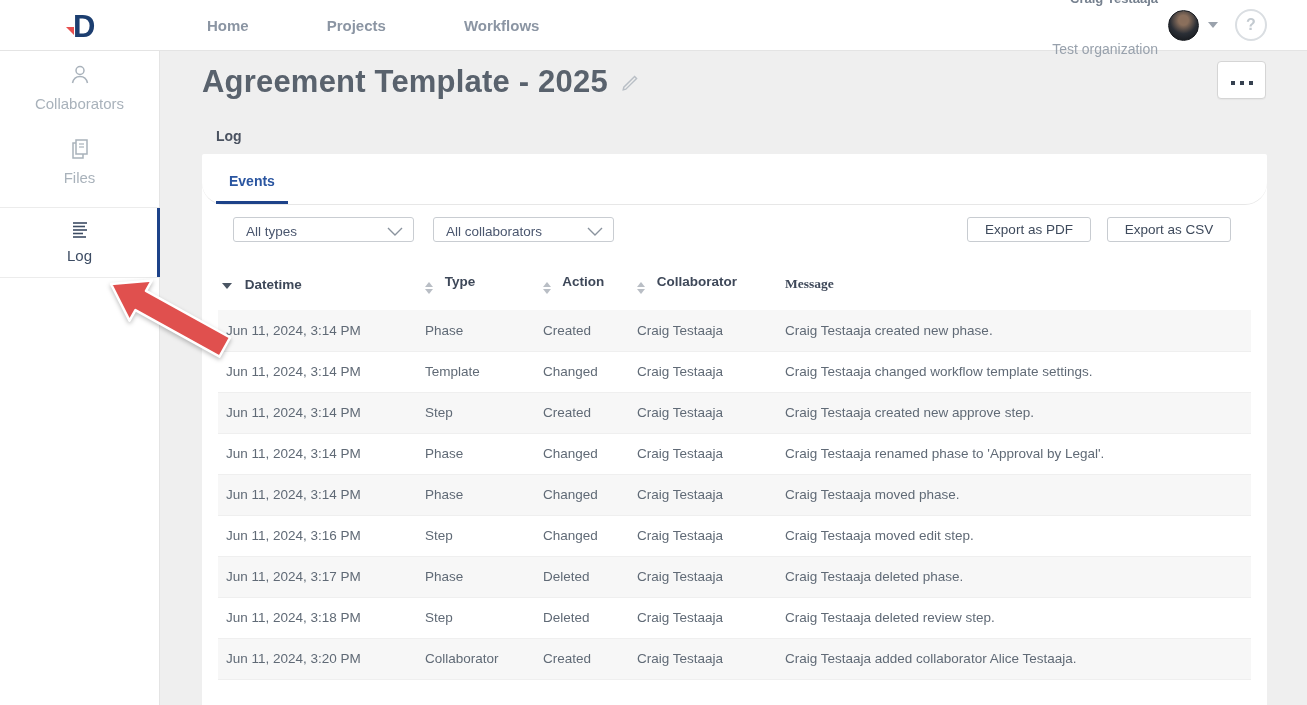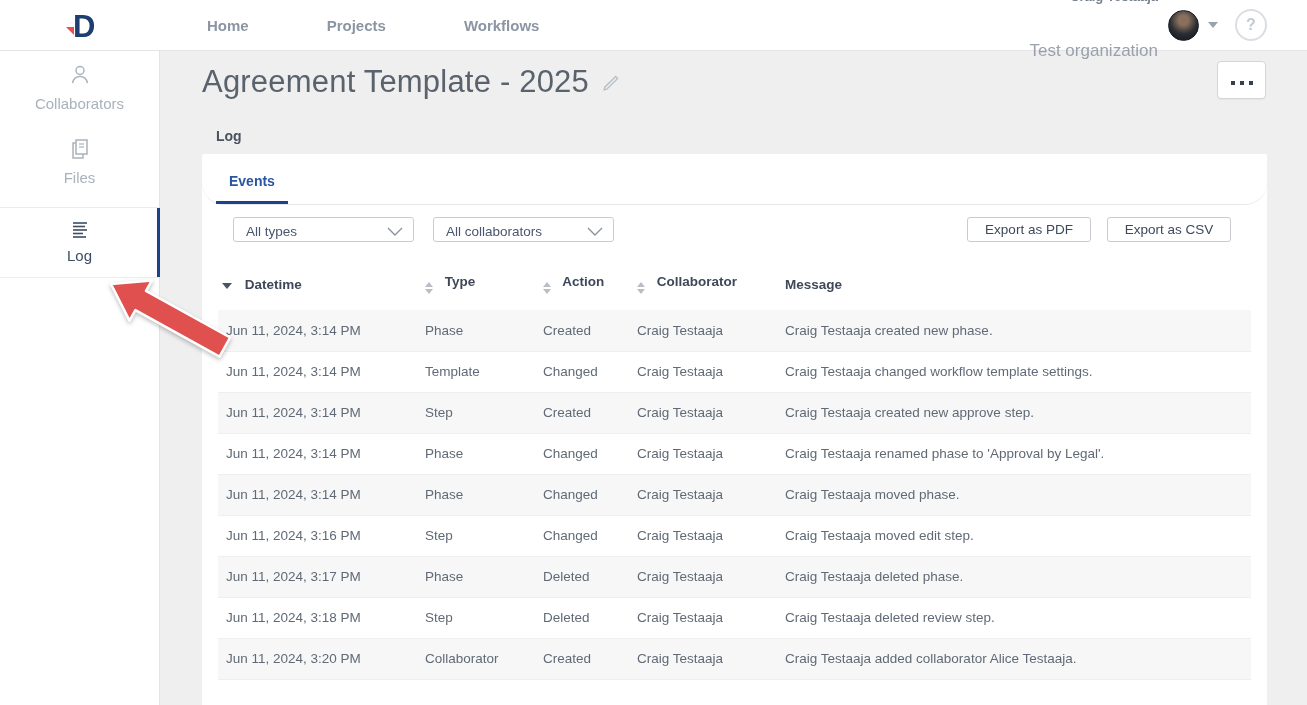--- a/index.html
+++ b/index.html
@@ -8,21 +8,21 @@
 
   
   .topbar { position:absolute; top:0; left:0; width:1307px; height:51px;
             background:#fff; border-bottom:1px solid #e4e4e4; display:flex; align-items:center; z-index:20;}
   .logo-box { width:160px; display:flex; justify-content:center; align-items:center; }
   .nav { display:flex; gap:78px; margin-left:47px; }
   .nav-item { font-size:15px; font-weight:bold; color:#8b95a3; cursor:pointer; }
   .top-right { margin-left:auto; margin-right:40px; display:flex; align-items:center; }
   .user-text { text-align:right; margin-right:10px; line-height:1.25; }
   .user-name { font-size:13px; font-weight:bold; color:#76818f; }
-  .user-org { font-size:17px; color:#98a1ac;margin-top:34px; }
+  .user-org { font-size:14px; color:#98a1ac;margin-top:34px; }
   .avatar { width:31px; height:31px; border-radius:50%;
             background: radial-gradient(circle at 50% 32%, #8a6f5c 0 20%, #2b2f36 55%, #15181c 90%);
             border:1px solid #1a1d22; }
   .caret { width:0; height:0; border-left:5px solid transparent; border-right:5px solid transparent;
            border-top:6px solid #9aa2ac; margin-left:9px; cursor:pointer; }
   .help-circle { width:32px; height:32px; border-radius:50%; border:2px solid #dadee2;
                  color:#c3cad0; font-size:16px; font-weight:bold; display:flex; align-items:center;
                  justify-content:center; margin-left:17px; cursor:pointer; }
 
   
@@ -32,21 +32,21 @@
   .side-item .icn { display:inline-block; margin-bottom:5px; }
   .side-label { font-size:15px; color:#a9b2bb; }
   .side-item.active { border-top:1px solid #ececec; border-bottom:1px solid #ececec; margin-top:8px; }
   .side-item.active .side-label { color:#3d4c63; }
   .active-bar { position:absolute; right:-1px; top:0; bottom:0; width:3px; background:#1d4289; }
 
   
   .main { position:absolute; top:51px; left:160px; width:1147px; height:654px;
           background:#efefef; overflow:hidden; }
   .title-row { padding:13px 0 0 42px; display:flex; align-items:center; gap:12px; }
-  .page-title { font-size:31px; color:#59626d; font-weight:400; letter-spacing:.2px; }
+  .page-title { font-size:31px; color:#59626d; font-weight:700; letter-spacing:.2px; }
   .edit-icn { margin-top:6px; cursor:pointer; }
   .more-btn { position:absolute; top:10px; right:41px; width:49px; height:38px; background:#fff;
               border:1px solid #d5d5d5; border-radius:4px; display:flex; align-items:center;
               justify-content:center; cursor:pointer; box-shadow:0 1px 1px rgba(0,0,0,.04); }
   .more-btn i { width:4px; height:4px; background:#35404f; display:inline-block; margin:0 2.5px; }
   .section-label { margin:28px 0 10px 56px; font-size:14px; font-weight:bold; color:#4a5260; }
 
   
   .card { margin-left:42px; width:1065px; height:560px; background:#fff; border-radius:2px; overflow:hidden; }
   .tabbar { height:51px; border-bottom:1px solid #e7e7e7; display:flex; align-items:flex-end;border-radius:22px; }
@@ -62,21 +62,21 @@
   .btn { width:124px; height:25px; background:#fff; border:1px solid #c8ccd1; border-radius:3px;
          font-size:13.5px; color:#3e4a5c; display:flex; align-items:center; justify-content:center;
          cursor:pointer; font-family:"Liberation Sans", sans-serif; }
   .btn + .btn { margin-left:16px; }
 
   
   .tbl-wrap { margin:18px 16px 0 16px; }
   table { width:100%; border-collapse:collapse; table-layout:fixed; }
   th { text-align:left; font-size:13.5px; font-weight:bold; color:#3e4859; padding:14px 0 16px 0;
        cursor:pointer; white-space:nowrap; }
-  th.no-sort { cursor:default; }
+  th.no-sort { cursor:default;font-family:Liberation Serif, serif; }
   th:first-child { padding-left:4px; }
   td { height:41px; font-size:13.5px; color:#606a76; white-space:nowrap; overflow:hidden; }
   td:first-child { padding-left:8px; }
   tbody tr { border-bottom:1px solid #efefef; }
   tbody tr.stripe { background:#f7f7f7; }
 
   .sort-desc { display:inline-block; width:0; height:0; border-left:5px solid transparent;
                border-right:5px solid transparent; border-top:6px solid #4a5563; margin-right:9px; }
   .sort-both { display:inline-flex; flex-direction:column; gap:2px; margin-right:8px; vertical-align:-1px; }
   .sort-both b { display:block; width:0; height:0; border-left:4px solid transparent; border-right:4px solid transparent; }

